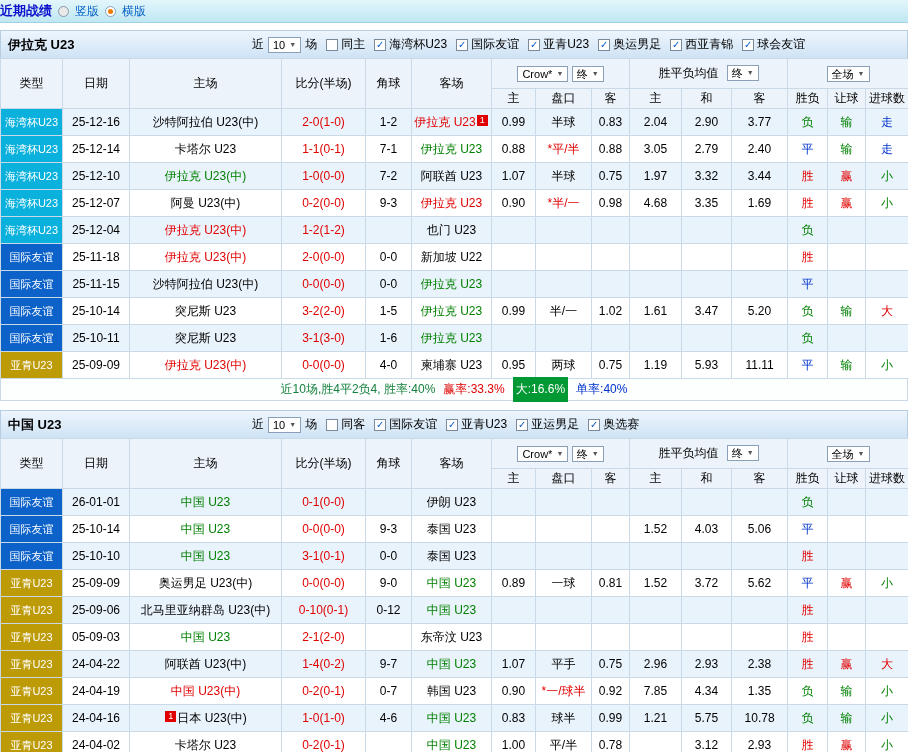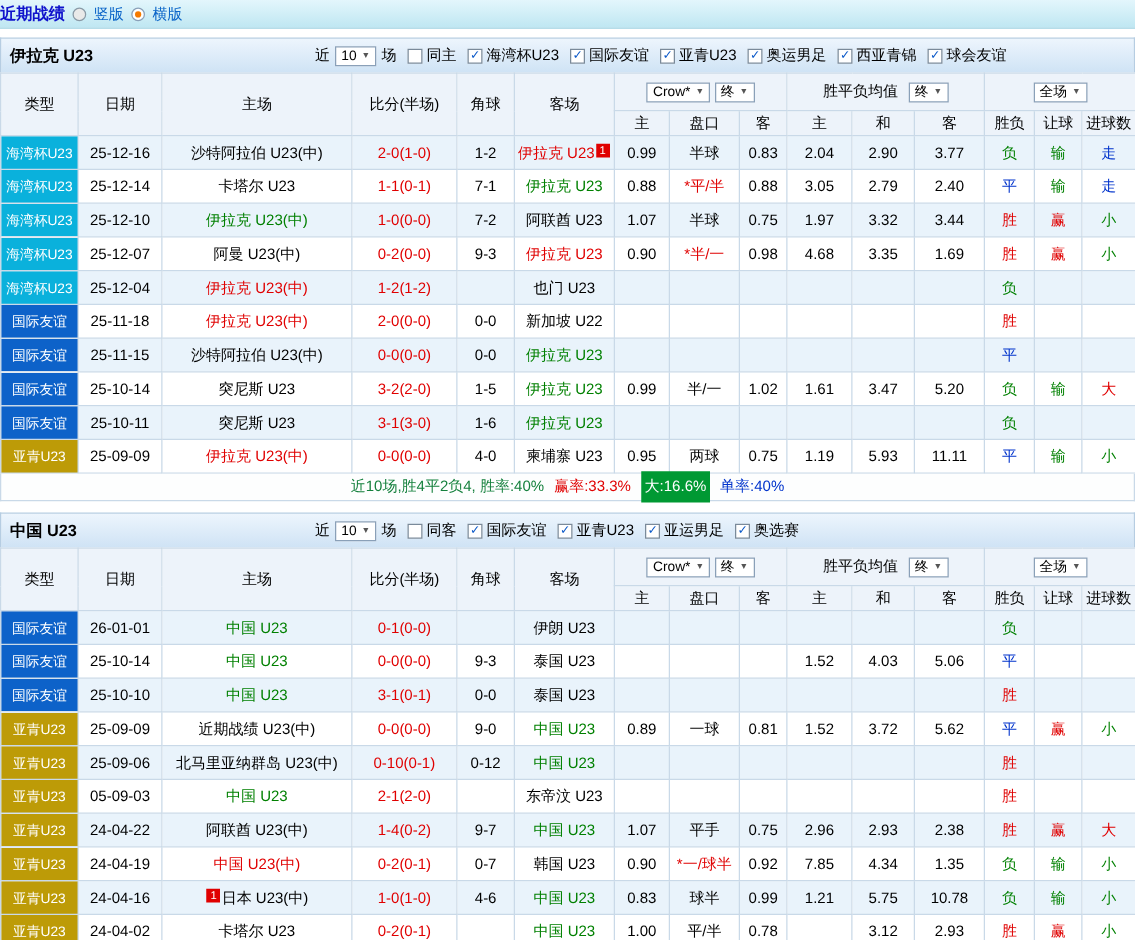--- a/index.html
+++ b/index.html
@@ -497,21 +497,21 @@
           <td></td>
           <td></td>
           <td></td>
           <td class="c-r">胜</td>
           <td></td>
           <td></td>
         </tr>
         <tr>
           <td class="typecell t-gold">亚青U23</td>
           <td>25-09-09</td>
-          <td><span>近期战绩 U23(中)</span></td>
+          <td><span>奥运男足 U23(中)</span></td>
           <td class="c-r">0-0(0-0)</td>
           <td>9-0</td>
           <td><span class="c-g">中国 U23</span></td>
           <td>0.89</td>
           <td>一球</td>
           <td>0.81</td>
           <td>1.52</td>
           <td>3.72</td>
           <td>5.62</td>
           <td class="c-b">平</td>

